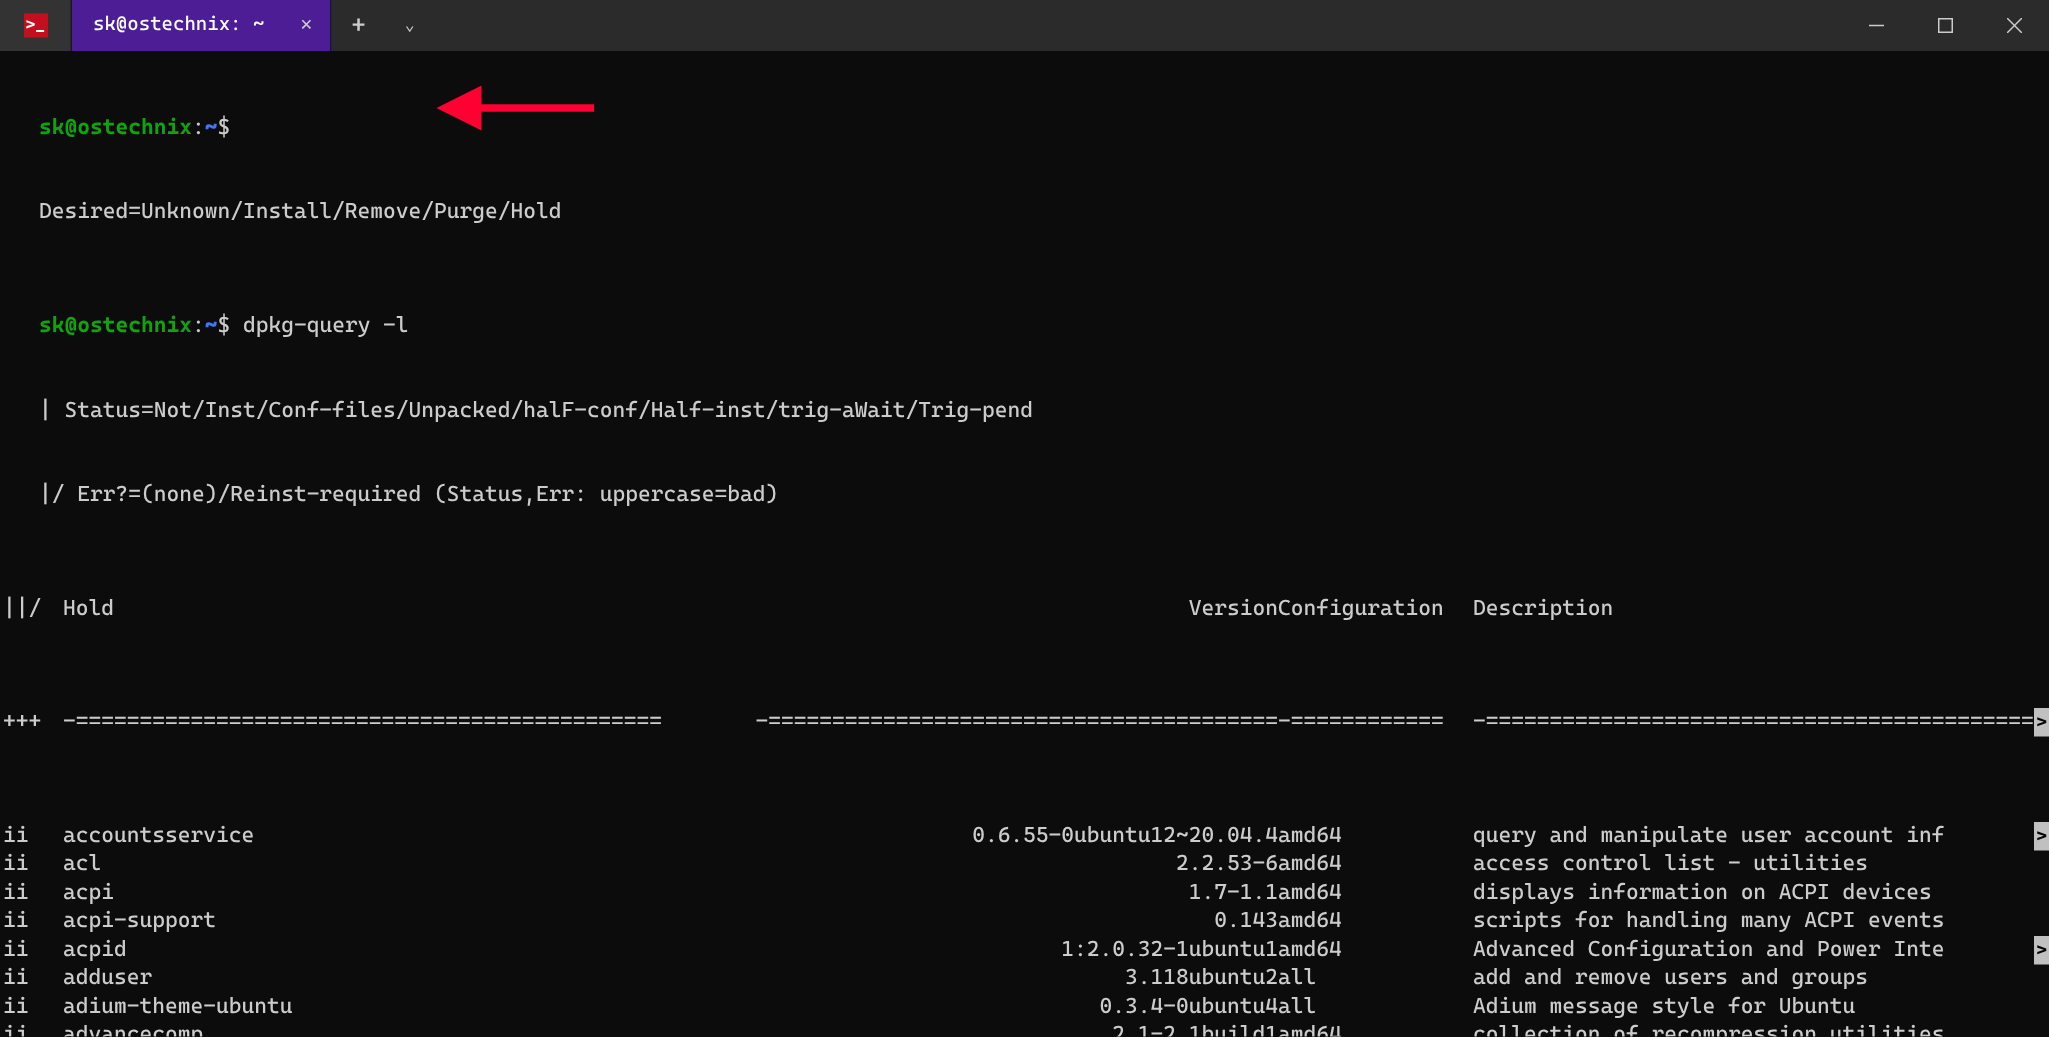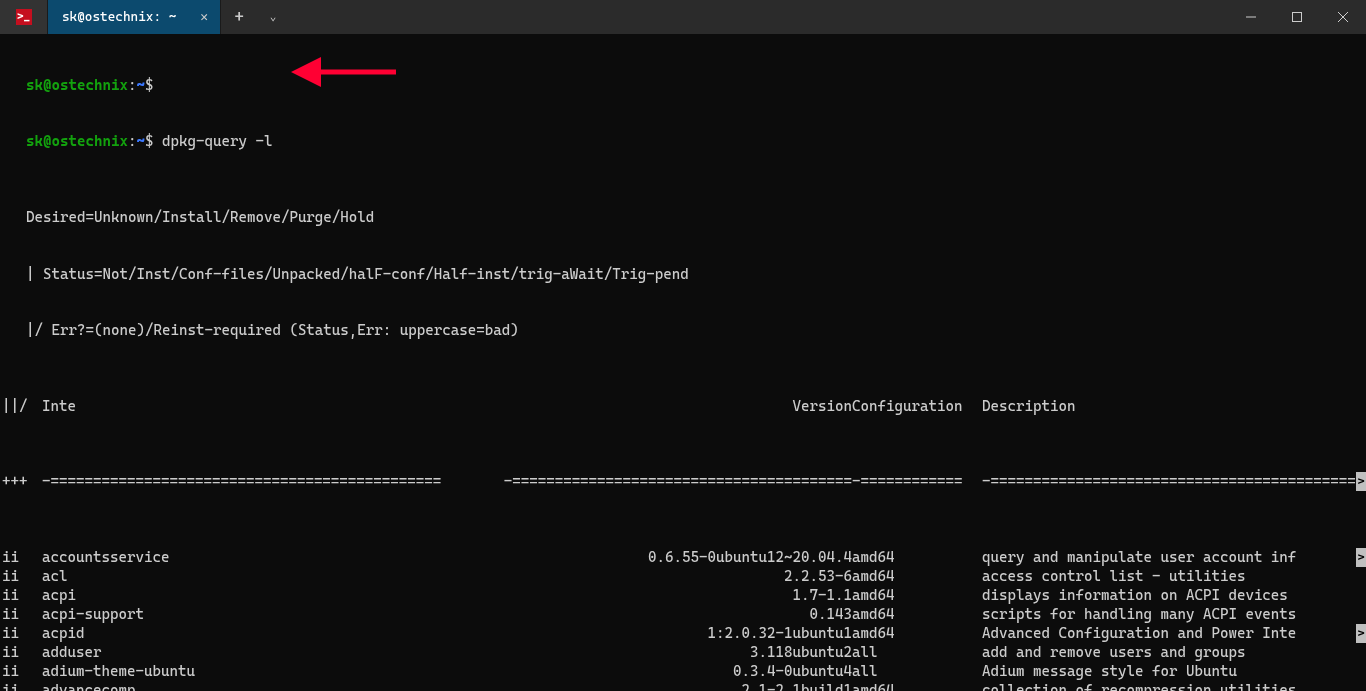--- a/index.html
+++ b/index.html
@@ -34,21 +34,21 @@
     width: 16px; height: 16px;
     background: #c50f1f;
     display:flex; align-items:center; justify-content:center;
     color:#fff; font-size:11px; font-weight:bold;
   }
   .tab {
     display: flex;
     align-items: center;
     gap: 24px;
     padding: 0 12px 0 14px;
-    background: #0c4a6e;
+    background: #4c1d95;
     border-right: 1px solid #1a1a1a;
     font-size: 13px;
   }
   .tab .close { font-size: 13px; color: #ccc; cursor: pointer; }
   .newtab {
     width: 36px;
     display: flex;
     align-items: center;
     justify-content: center;
     font-size: 16px;
@@ -129,28 +129,28 @@
       <svg width="10" height="10">
           <line x1="0" y1="0" x2="10" y2="10" stroke-width="1"></line>
           <line x1="10" y1="0" x2="0" y2="10" stroke-width="1"></line>
         </svg>
     </div>
   </div>
 </div>
 
 <div class="term">
   <div class="line"><span class="prompt-user">sk@ostechnix</span><span class="prompt-sym">:</span><span class="prompt-path">~</span><span class="prompt-sym">$</span> <span class="cmd"></span></div>
+  <div class="line">Desired=Unknown/Install/Remove/Purge/Hold</div>
+
   <div class="line"><span class="prompt-user">sk@ostechnix</span><span class="prompt-sym">:</span><span class="prompt-path">~</span><span class="prompt-sym">$</span> <span class="cmd">dpkg-query -l</span></div>
-
-  <div class="line">Desired=Unknown/Install/Remove/Purge/Hold</div>
   <div class="line">| Status=Not/Inst/Conf-files/Unpacked/halF-conf/Half-inst/trig-aWait/Trig-pend</div>
   <div class="line">|/ Err?=(none)/Reinst-required (Status,Err: uppercase=bad)</div>
 
   <div class="pkg-row">
-    <span class="col-st">||/</span><span class="col-name">Inte</span><span class="col-ver">Version</span><span class="col-arch">Configuration</span><span class="col-desc">Description</span>
+    <span class="col-st">||/</span><span class="col-name">Hold</span><span class="col-ver">Version</span><span class="col-arch">Configuration</span><span class="col-desc">Description</span>
   </div>
 
   <div class="pkg-row">
     <span class="col-st">+++</span><span class="col-name">-==============================================</span><span class="col-ver">-========================================</span><span class="col-arch">-============</span><span class="col-desc">-===========================================</span>
     <span class="truncate-badge">&gt;</span>
   </div>
 
   <div id="package-rows"><div class="pkg-row"><span class="col-st">ii</span><span class="col-name">accountsservice</span><span class="col-ver">0.6.55-0ubuntu12~20.04.4</span><span class="col-arch">amd64</span><span class="col-desc">query and manipulate user account inf</span><span class="truncate-badge">&gt;</span></div><div class="pkg-row"><span class="col-st">ii</span><span class="col-name">acl</span><span class="col-ver">2.2.53-6</span><span class="col-arch">amd64</span><span class="col-desc">access control list - utilities</span></div><div class="pkg-row"><span class="col-st">ii</span><span class="col-name">acpi</span><span class="col-ver">1.7-1.1</span><span class="col-arch">amd64</span><span class="col-desc">displays information on ACPI devices</span></div><div class="pkg-row"><span class="col-st">ii</span><span class="col-name">acpi-support</span><span class="col-ver">0.143</span><span class="col-arch">amd64</span><span class="col-desc">scripts for handling many ACPI events</span></div><div class="pkg-row"><span class="col-st">ii</span><span class="col-name">acpid</span><span class="col-ver">1:2.0.32-1ubuntu1</span><span class="col-arch">amd64</span><span class="col-desc">Advanced Configuration and Power Inte</span><span class="truncate-badge">&gt;</span></div><div class="pkg-row"><span class="col-st">ii</span><span class="col-name">adduser</span><span class="col-ver">3.118ubuntu2</span><span class="col-arch">all</span><span class="col-desc">add and remove users and groups</span></div><div class="pkg-row"><span class="col-st">ii</span><span class="col-name">adium-theme-ubuntu</span><span class="col-ver">0.3.4-0ubuntu4</span><span class="col-arch">all</span><span class="col-desc">Adium message style for Ubuntu</span></div><div class="pkg-row"><span class="col-st">ii</span><span class="col-name">advancecomp</span><span class="col-ver">2.1-2.1build1</span><span class="col-arch">amd64</span><span class="col-desc">collection of recompression utilities</span></div></div>
 </div>
 

